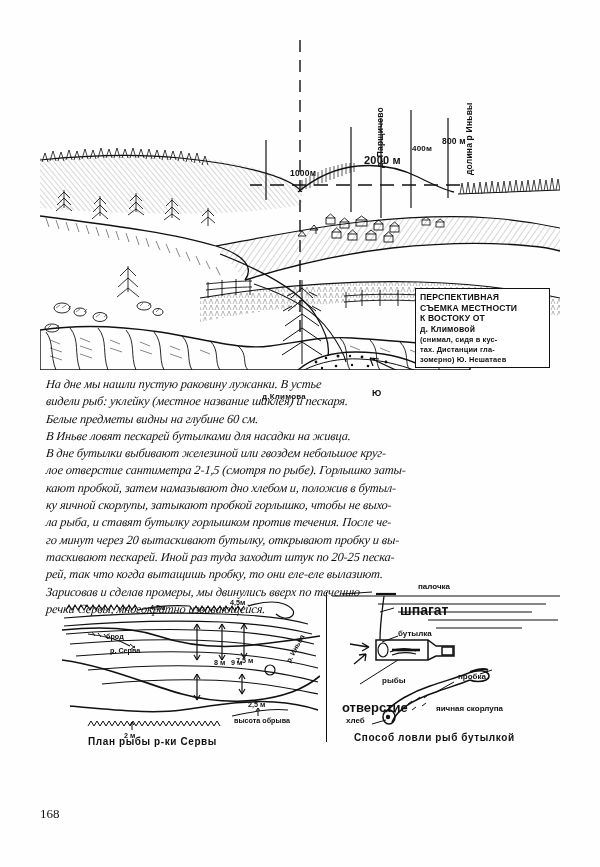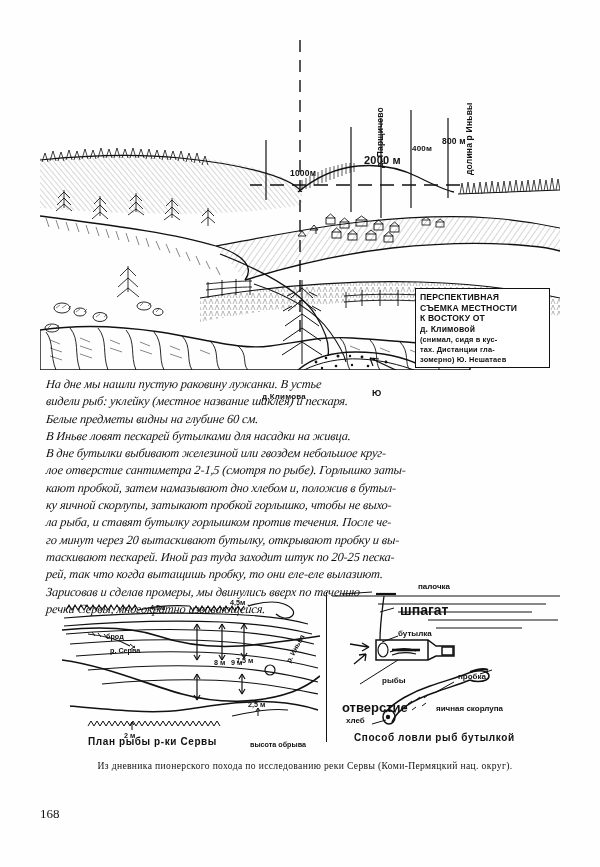--- a/index.html
+++ b/index.html
@@ -354,21 +354,21 @@
       <circle cx="208" cy="82" r="5" fill="none" stroke="#111" stroke-width="1.2"></circle>
     </svg>
 
     <div class="dlbl" style="left:88px;top:15px;">4,5м</div>
     <div class="dlbl" style="left:168px;top:10px;">4,5м</div>
     <div class="dlbl" style="left:126px;top:70px;margin-left:43px;">9 м</div>
     <div class="dlbl" style="left:152px;top:70px;">8 м</div>
     <div class="dlbl" style="left:174px;top:68px;">7,5 м</div>
     <div class="dlbl" style="left:62px;top:143px;">2 м</div>
     <div class="dlbl" style="left:186px;top:112px;">2,5 м</div>
-    <div class="dlbl" style="left:188px;top:128px;margin-top:24px;">высота обрыва</div>
+    <div class="dlbl" style="left:172px;top:128px;">высота обрыва</div>
     <div class="dlbl" style="left:48px;top:58px;">р. Серва</div>
     <div class="dlbl" style="left:222px;top:72px;transform:rotate(-62deg);transform-origin:left top;">р. Иньва</div>
     <div class="dlbl" style="left:44px;top:44px;">брод</div>
     <div class="dttl" style="left:26px;top:148px;">План рыбы р-ки Сервы</div>
   </div>
 
   <div class="vline"></div>
 
   <div class="diag-r">
     <svg width="228" height="162" viewBox="0 0 228 162" xmlns="http://www.w3.org/2000/svg">
@@ -437,16 +437,15 @@
     <div class="dlbl" style="left:68px;top:16px;font-size:14px;">шпагат</div>
     <div class="dlbl" style="left:66px;top:43px;font-size:8px;">бутылка</div>
     <div class="dlbl" style="left:22px;top:90px;font-size:8px;padding-left:28px;">рыбы</div>
     <div class="dlbl" style="left:126px;top:86px;font-size:8px;">пробка</div>
     <div class="dlbl" style="left:10px;top:114px;font-size:13px;">отверстие</div>
     <div class="dlbl" style="left:104px;top:118px;font-size:8px;">яичная скорлупа</div>
     <div class="dlbl" style="left:14px;top:130px;font-size:8px;">хлеб</div>
     <div class="dttl" style="left:22px;top:146px;">Способ ловли рыб бутылкой</div>
   </div>
 
-  <div class="caption">Из дневника пионерского похода по исследованию реки Сервы (Коми-Пермяцкий  нац.  округ).</div>
   <div class="folio">168</div>
 
 </div>
 
 </body></html>

